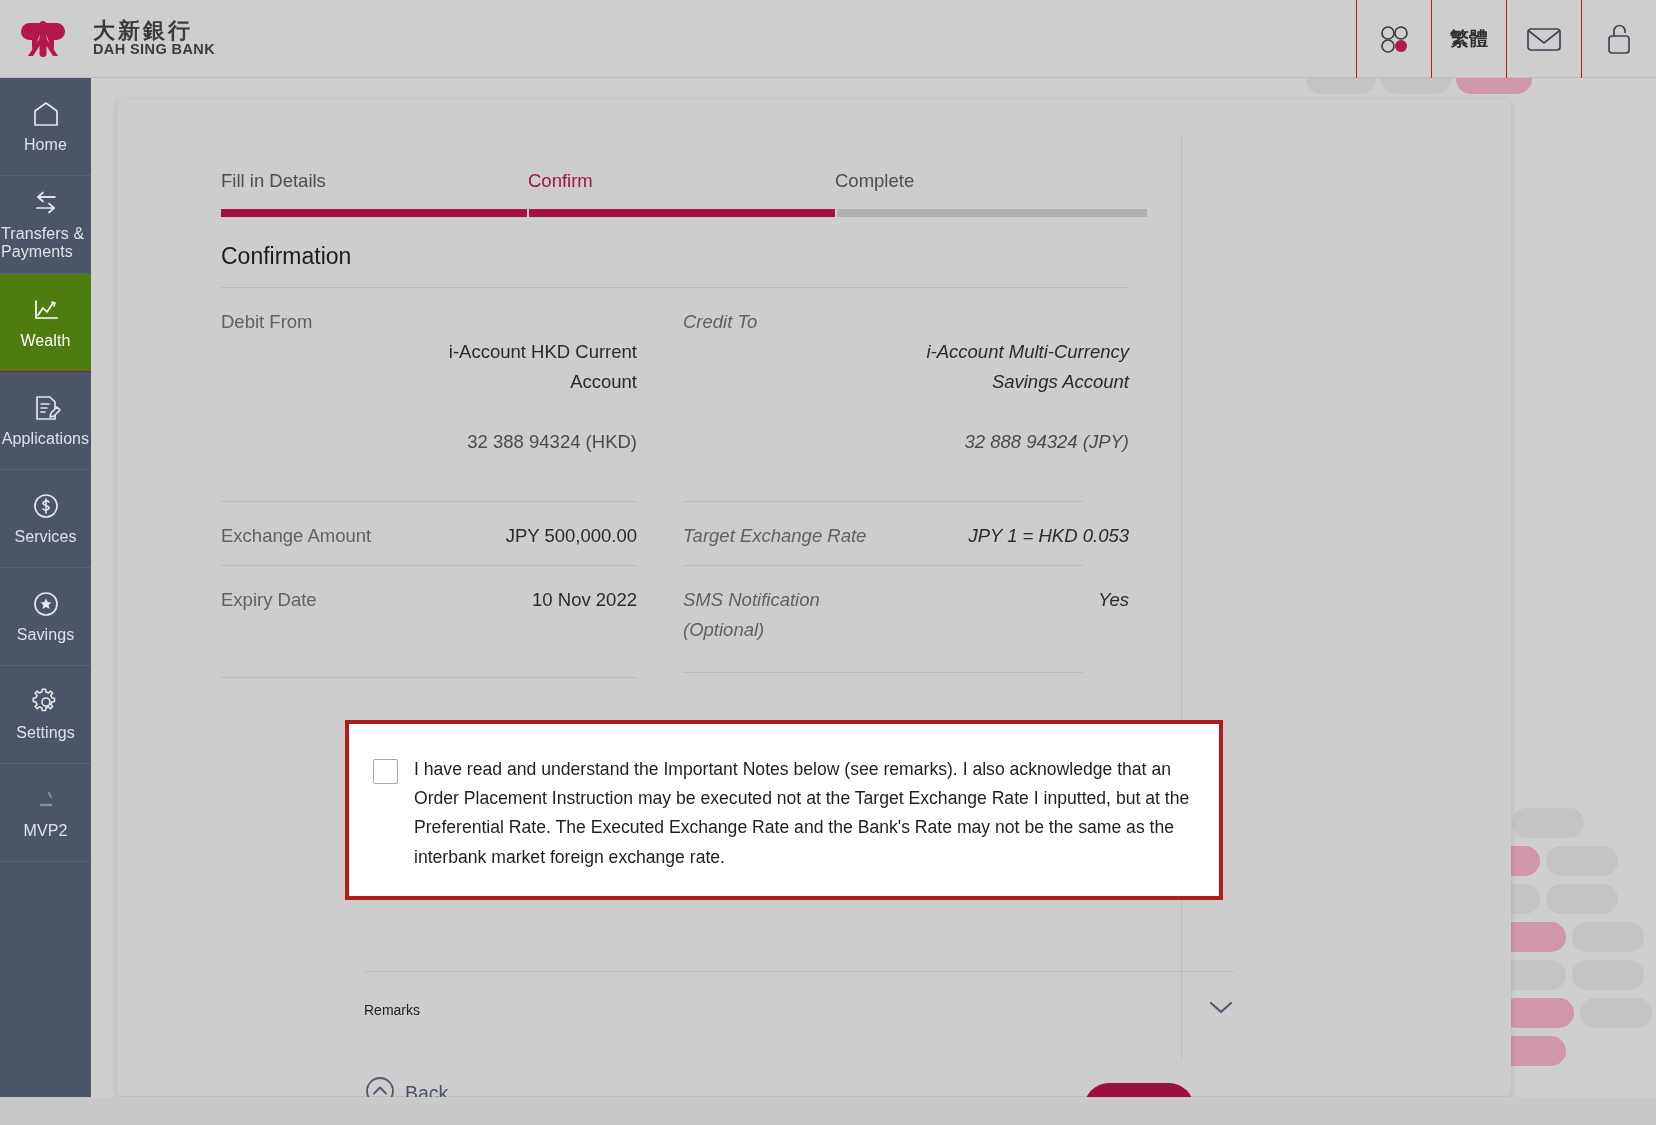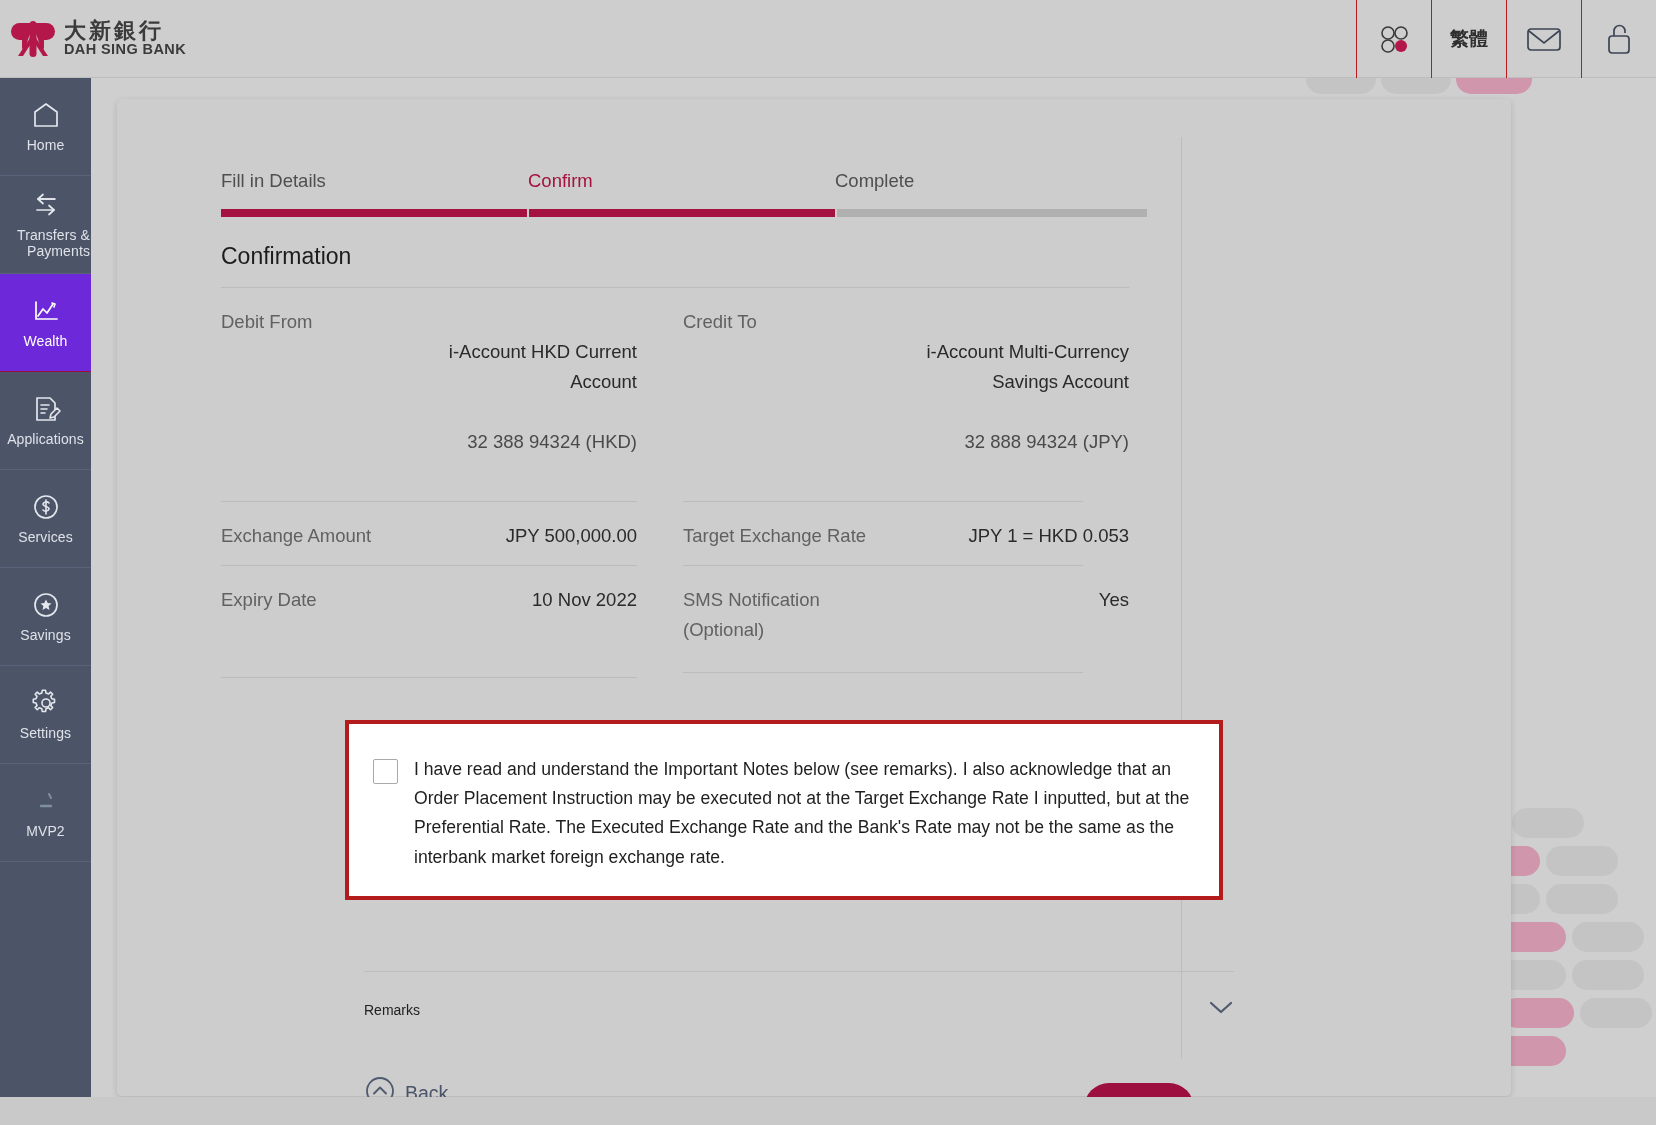--- a/index.html
+++ b/index.html
@@ -11,21 +11,21 @@
   }
   #app { position: relative; width: 1656px; height: 1125px; background: #cfcfcf; }
 
   
   .topbar {
     position: absolute; left: 0; top: 0; width: 1656px; height: 78px;
     background: #cecece;
     display: flex; align-items: center;
     border-bottom: 1px solid #bdbdbd;
   }
-  .brand { display: flex; align-items: center; padding-left: 10px; gap: 8px; }
+  .brand { display: flex; align-items: center; padding-left: 20px; gap: 27px; }
   .brand-mark { width: 46px; height: 46px; position: relative; }
   .brand-text { display: flex; flex-direction: column; line-height: 1.05; }
   .brand-cn { font-size: 22px; font-weight: 700; color: #3b3b3b; letter-spacing: 3px; }
   .brand-en { font-size: 14.5px; font-weight: 700; color: #3b3b3b; letter-spacing: 0.4px; }
 
   .top-actions { position: absolute; right: 0; top: 0; height: 78px; display: flex; }
   .top-act {
     width: 75px; height: 78px; display: flex; align-items: center; justify-content: center;
     border-left: 1px solid #b91c1c; cursor: pointer;
   }
@@ -36,23 +36,23 @@
     position: absolute; left: 0; top: 78px; width: 91px; height: 1047px;
     background: #4c5568;
   }
   .nav-item {
     height: 98px; width: 91px;
     display: flex; flex-direction: column; align-items: center; justify-content: center;
     gap: 7px; cursor: pointer; position: relative;
     border-bottom: 1px solid #5a melhor;
     border-bottom: 1px solid #59627a;
   }
-  .nav-item.active { background: #6d28d9; border-bottom-color: #9d0f3f; }
+  .nav-item.active { background: #4d7c0f; border-bottom-color: #9d0f3f; }
   .nav-label {
-    font-size: 14px; color: #dfe2e8; text-align: right; line-height: 1.15;
+    font-size: 16px; color: #dfe2e8; text-align: left; line-height: 1.15;
     max-width: 89px; letter-spacing: .1px;
   }
   .nav-item.active .nav-label { color: #ffffff; font-weight: 400; }
   .nav-icon { width: 30px; height: 30px; display: block; }
 
   
   .pill-pattern { position: absolute; right: 0; top: 78px; width: 380px; height: 1047px; overflow: hidden; pointer-events: none; }
   .pill { position: absolute; height: 30px; border-radius: 15px; background: #c4c4c4; }
   .pill.pink { background: #cf96ac; }
 
@@ -76,21 +76,21 @@
   .step-bar { height: 8px; background: #b0b0b0; }
   .step-bar.done { background: #a4123f; }
 
   
   .section-title { margin-top: 26px; font-size: 23px; color: #1c1c1c; }
   .hr-top { margin-top: 17px; width: 908px; height: 1px; background: #bcbcbc; }
 
   .grid { width: 908px; display: flex; }
   .col { width: 454px; }
   .col.left { padding-right: 38px; }
-  .col.right { padding-left: 8px; }
+  .col.right { padding-left: 8px; font-style: italic; }
 
   .row { display: flex; justify-content: space-between; align-items: flex-start; padding: 19px 0 14px 0; gap: 14px; }
   .row .lbl { font-size: 18.5px; color: #616161; line-height: 1.62; white-space: pre-line; }
   .row .val { font-size: 18.5px; color: #2a2a2a; text-align: right; line-height: 1.62; white-space: pre-line; }
   .row .val .sub { color: #4a4a4a; }
   .rdiv { height: 1px; background: #bcbcbc; }
   .col.left .rdiv { width: 416px; }
   .col.right .rdiv { width: 400px; }
 
   

